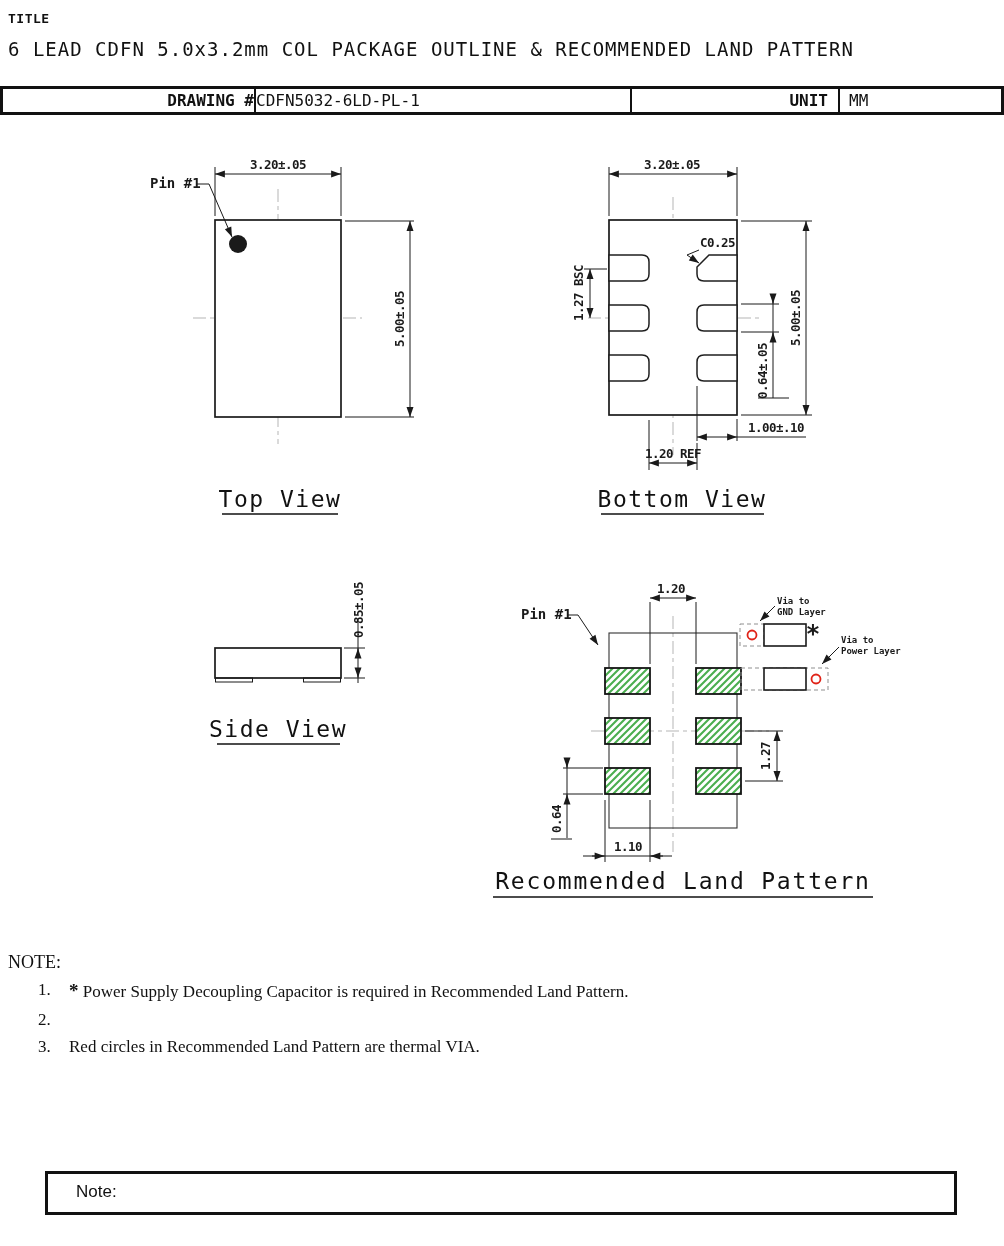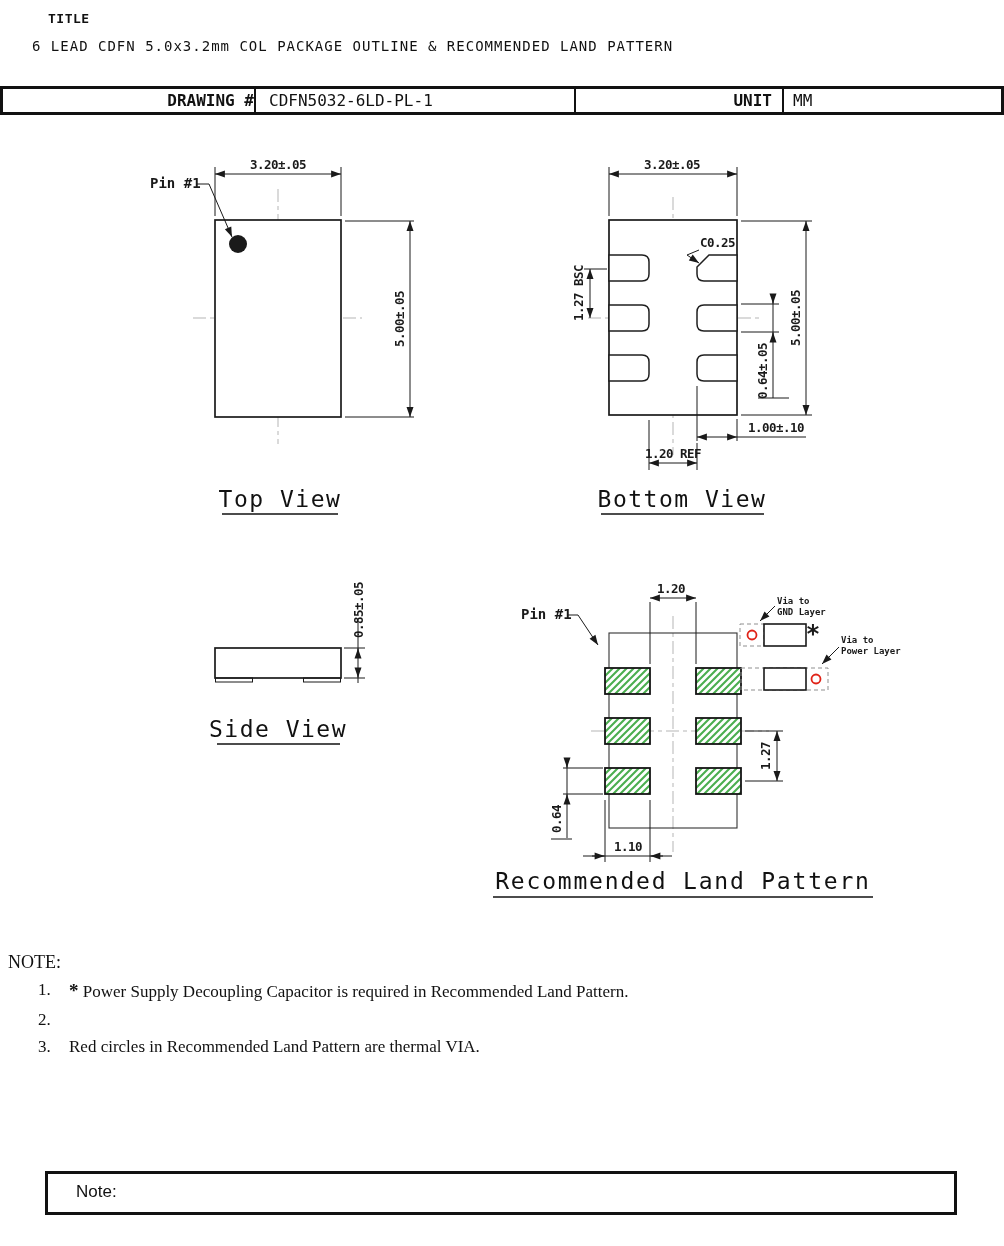--- a/index.html
+++ b/index.html
@@ -1,28 +1,28 @@
 <!DOCTYPE html>
 <html><head>
 <meta charset="utf-8">
 <style>
   html,body{margin:0;padding:0;background:#ffffff;}
   body{width:1004px;height:1246px;position:relative;overflow:hidden;
        font-family:"DejaVu Sans Mono",monospace;color:#111;}
   .abs{position:absolute;}
   
-  .hdr-label{left:8px;top:11px;font-size:13px;font-weight:bold;letter-spacing:.5px;margin-left:40px;}
-  .hdr-title{left:8px;top:38px;font-size:14px;letter-spacing:1px;white-space:nowrap;margin-left:24px;}
+  .hdr-label{left:8px;top:11px;font-size:13px;font-weight:bold;letter-spacing:.5px;}
+  .hdr-title{left:8px;top:38px;font-size:19px;letter-spacing:1px;white-space:nowrap;}
   
   .info-table{left:0;top:86px;width:1004px;height:29px;box-sizing:border-box;
     border-top:3px solid #111;border-bottom:3px solid #111;border-left:3px solid #111;border-right:3px solid #111;
     display:flex;align-items:stretch;font-size:16px;}
   .info-cell{display:flex;align-items:center;box-sizing:border-box;white-space:nowrap;}
   .c1{width:253px;justify-content:flex-end;font-weight:bold;border-right:2px solid #111;}
-  .c2{width:320px;padding-left:13px;border-right:2px solid #111;}
+  .c2{width:376px;border-right:2px solid #111;}
   .c3{width:208px;justify-content:flex-end;padding-right:10px;font-weight:bold;border-right:2px solid #111;}
   .c4{flex:1;padding-left:9px;border-radius:6px;}
   
   .canvas{left:0;top:128px;}
   .ln{stroke:#1a1a1a;stroke-width:1.7;fill:#fff;}
   .pad{stroke:#1f1f1f;stroke-width:1.5;fill:#fff;}
   .lnthin{stroke:#1a1a1a;stroke-width:1;fill:none;}
   .dim{stroke:#1a1a1a;stroke-width:1;fill:none;marker-start:url(#arr);marker-end:url(#arr);}
   .mend{stroke:#1a1a1a;stroke-width:1;fill:none;marker-end:url(#arr);}
   .cl{stroke:#b5b5b5;stroke-width:1;fill:none;stroke-dasharray:13 4 4 4;}

